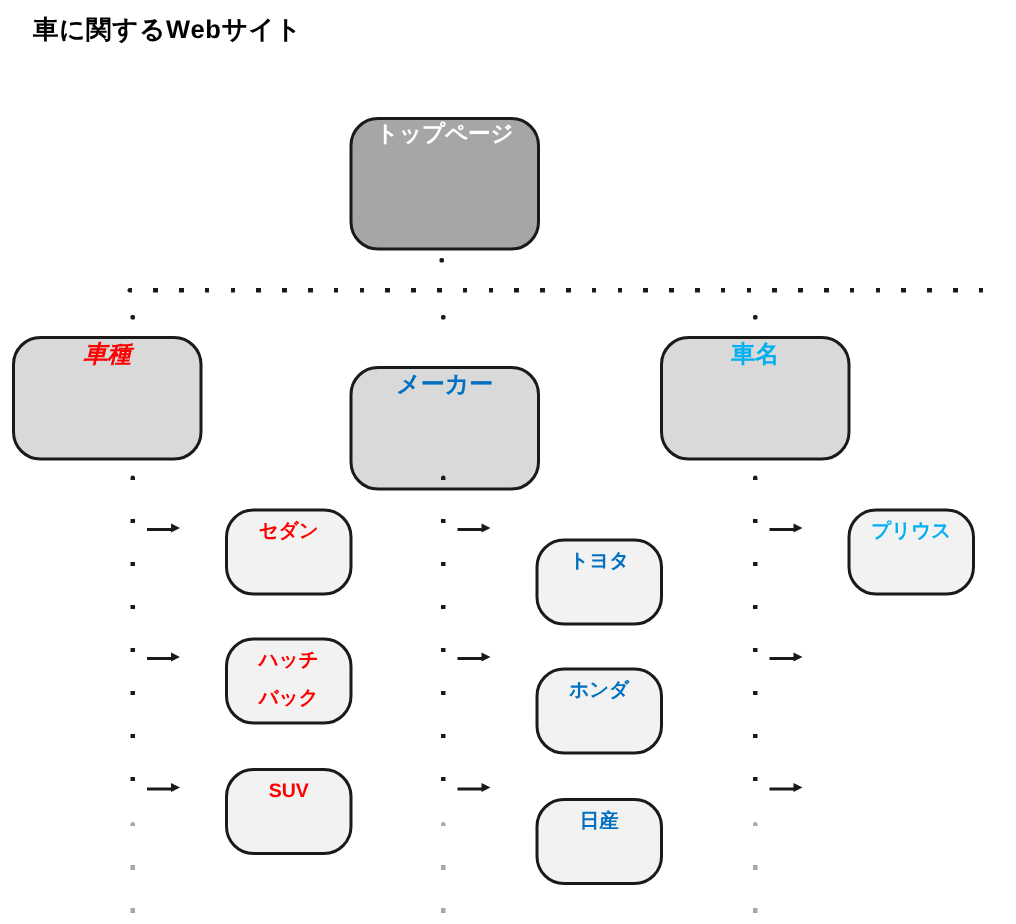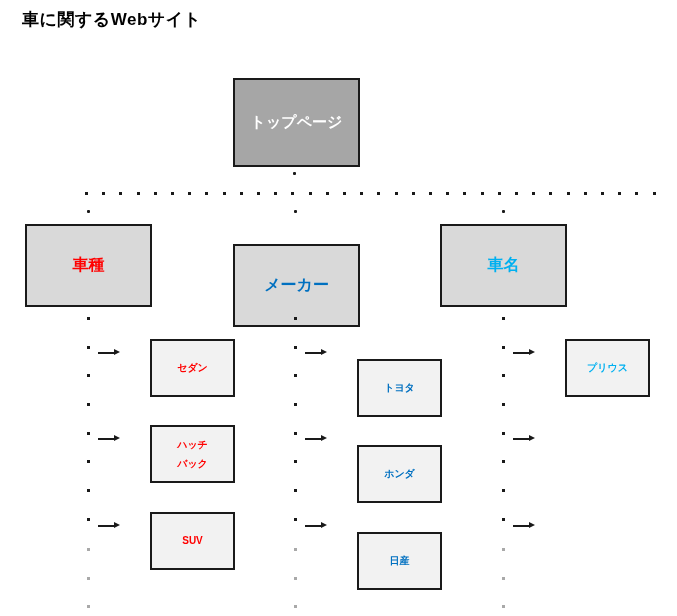--- a/index.html
+++ b/index.html
@@ -1,29 +1,29 @@
 <!DOCTYPE html>
 <html style="--line: #1a1a1a; --faded-dot: #a9a9a9; --top-fill: #a6a6a6; --parent-fill: #d9d9d9; --child-fill: #f2f2f2; --red: #ff0000; --blue: #0070c0; --cyan: #00b0f0; --top-text: #ffffff;"><head>
 <meta charset="utf-8">
 <style>
   :root{
     --line:#1a1a1a; --faded-dot:#a9a9a9; --top-fill:#a6a6a6; --parent-fill:#d9d9d9;
     --child-fill:#f2f2f2; --red:#ff0000; --blue:#0070c0; --cyan:#00b0f0; --top-text:#ffffff;
   }
-  *{margin:0;padding:0;box-sizing:border-box;}
+  *{margin:0;padding:0;box-sizing:border-box;border-radius:19px;}
   html,body{background:#fff;}
   body{font-family:"Liberation Sans","DejaVu Sans",sans-serif;}
   .canvas{position:relative;width:677px;height:616px;background:#fff;overflow:hidden;}
   .title{position:absolute;left:22px;top:8px;font-size:17px;font-weight:bold;color:#000;letter-spacing:.5px;}
-  .box{position:absolute;display:flex;align-items:center;justify-content:center;
+  .box{position:absolute;display:flex;align-items:flex-start;justify-content:center;
        border:2px solid var(--line);text-align:center;font-weight:bold;}
   .box-top{left:233px;top:78px;width:127px;height:89px;background:var(--top-fill);
            color:var(--top-text);font-size:15px;}
   .box-parent{top:224px;width:127px;height:83px;background:var(--parent-fill);font-size:16px;}
-  .box-child{width:85px;height:58px;background:var(--child-fill);font-size:10px;
+  .box-child{width:85px;height:58px;background:var(--child-fill);font-size:13px;
              line-height:1.95;white-space:pre-line;}
   .col-red{color:var(--red);} .col-blue{color:var(--blue);margin-top:20px;} .col-cyan{color:var(--cyan);}
   
   .dot{position:absolute;width:3px;height:3px;background:var(--line);border-radius:1px;}
   .hline{position:absolute;left:85px;top:192px;width:578px;height:3px;
          background:repeating-linear-gradient(to right,var(--line) 0 3px,transparent 3px 17.2px);}
   .vline{position:absolute;width:3px;
          background:repeating-linear-gradient(to bottom,var(--line) 0 3px,transparent 3px 28.7px);}
   .vline.faded{background:repeating-linear-gradient(to bottom,var(--faded-dot) 0 3px,transparent 3px 28.7px);}
   
@@ -42,21 +42,21 @@
   <div class="box box-top">
     <span>トップページ</span>
   </div>
 
   <div class="dot" style="left:293px;top:172px;"></div>
   <div class="hline"></div>
   <div class="dot" style="left:87px;top:210px;"></div>
   <div class="dot" style="left:294px;top:210px;"></div>
   <div class="dot" style="left:502px;top:210px;"></div>
 
-  <div class="box box-parent col-red" style="left:25px;">
+  <div class="box box-parent col-red" style="left:8px;font-style:italic;">
     <span>車種</span>
   </div>
   <div class="box box-parent col-blue" style="left:233px;">
     <span>メーカー</span>
   </div>
   <div class="box box-parent col-cyan" style="left:440px;">
     <span>車名</span>
   </div>
 
   <div class="vline" style="left:87px;top:317px;height:216px;"></div>

